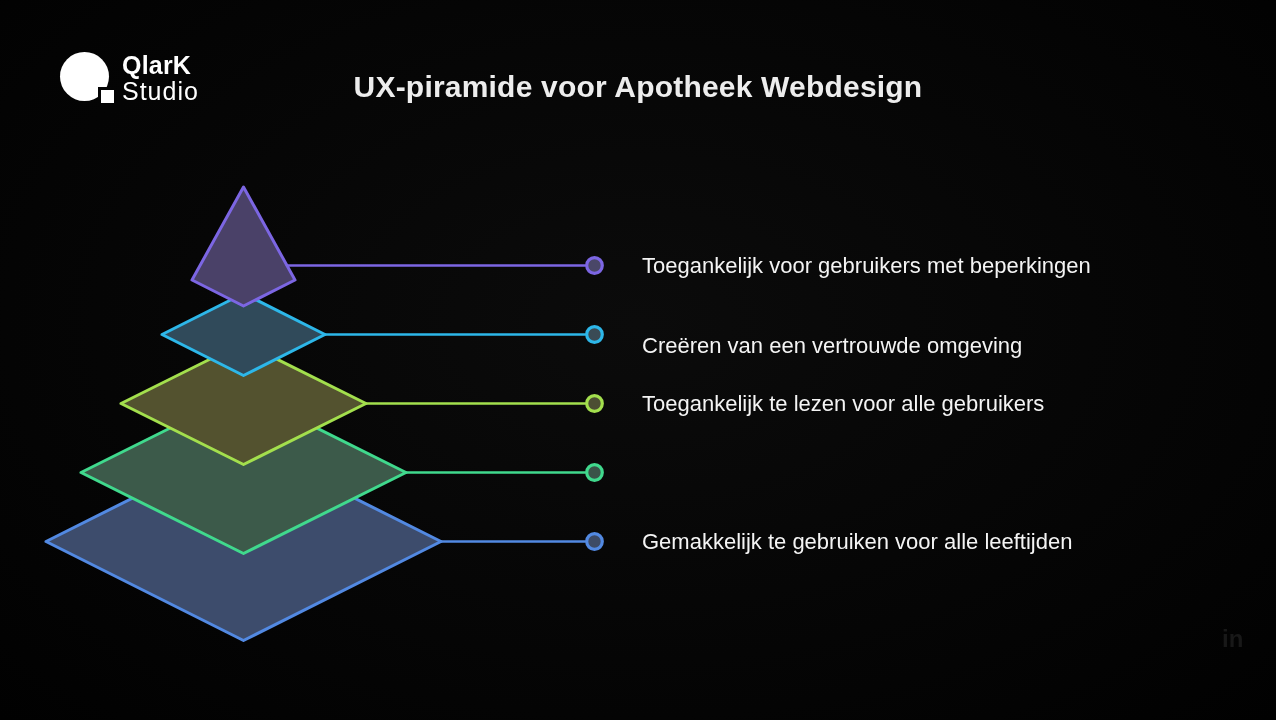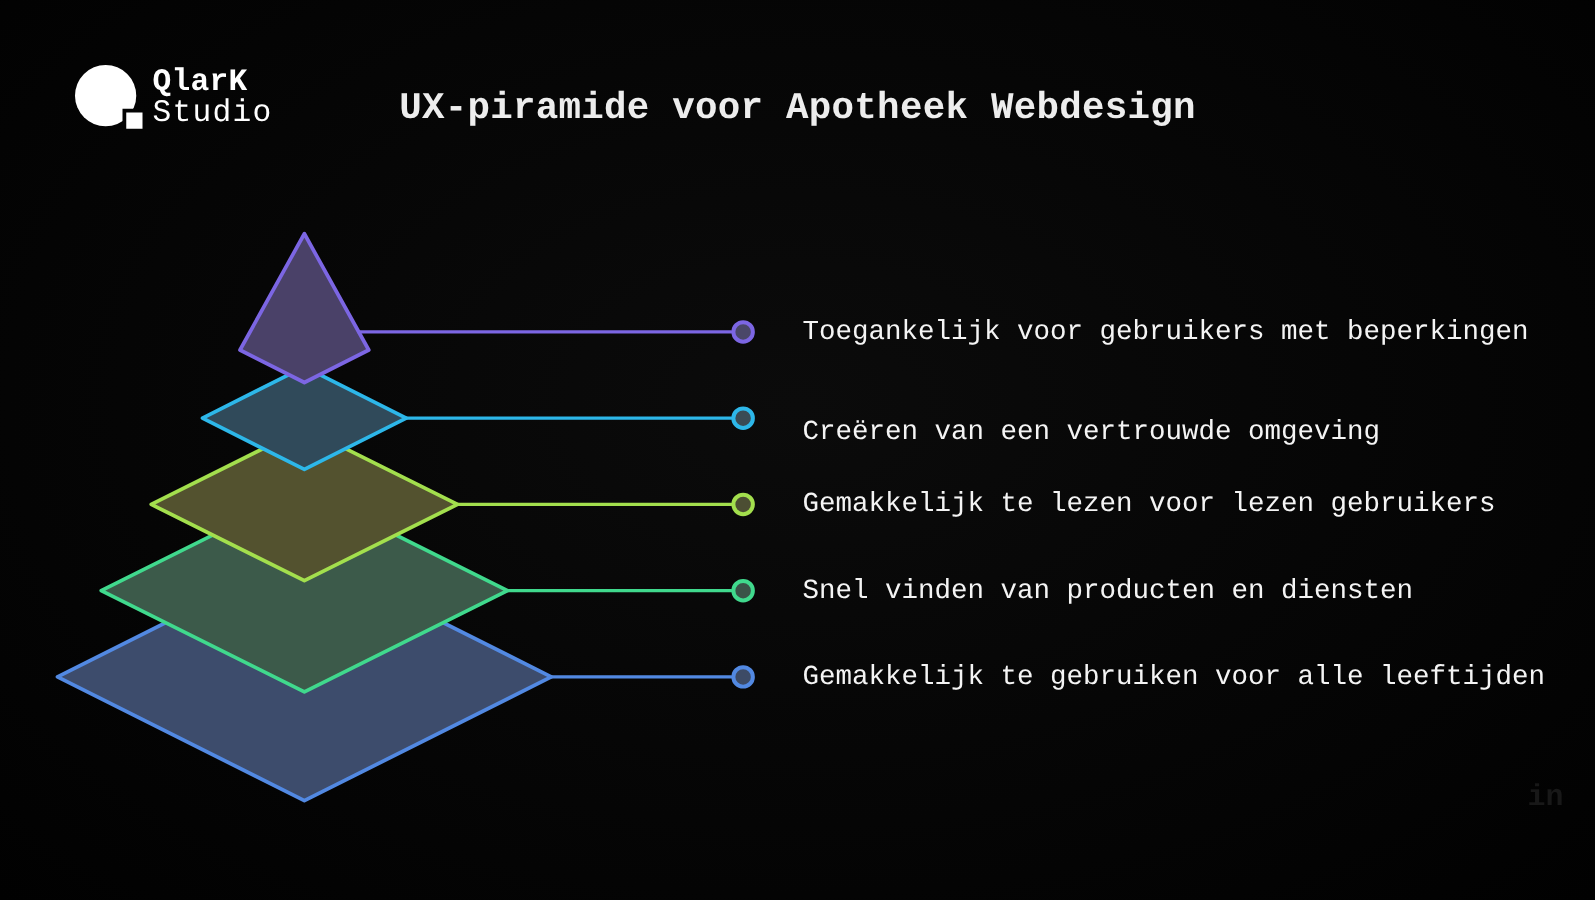--- a/index.html
+++ b/index.html
@@ -1,21 +1,21 @@
 <!DOCTYPE html>
 <html><head>
 <meta charset="utf-8">
 <style>
   html,body{margin:0;padding:0;background:#000;}
   .slide{
     position:relative;
     width:1276px;height:720px;
     background:radial-gradient(ellipse at 50% 45%, #0b0b0b 0%, #050505 60%, #010101 100%);
     overflow:hidden;
-    font-family:Liberation Mono, monospace;
+    font-family:Liberation Sans, sans-serif;
   }
   
   .logo{position:absolute;left:60px;top:52px;}
   .logo-circle{
     position:absolute;left:0;top:0;
     width:49px;height:49px;border-radius:50%;
     background:#ffffff;
   }
   .logo-square{
     position:absolute;left:41px;top:38px;
@@ -74,19 +74,18 @@
       <line x1="366" y1="403.5" x2="585" y2="403.5" stroke="#a3df4d" stroke-width="2.6" stroke-linecap="round"></line>
       <circle cx="594.5" cy="403.5" r="7.8" fill="#4c4e33" stroke="#a3df4d" stroke-width="3.2"></circle>
       <line x1="406" y1="472.5" x2="585" y2="472.5" stroke="#40d98d" stroke-width="2.6" stroke-linecap="round"></line>
       <circle cx="594.5" cy="472.5" r="7.8" fill="#3a5348" stroke="#40d98d" stroke-width="3.2"></circle>
       <line x1="441" y1="541.5" x2="585" y2="541.5" stroke="#5289e2" stroke-width="2.6" stroke-linecap="round"></line>
       <circle cx="594.5" cy="541.5" r="7.8" fill="#3d4b66" stroke="#5289e2" stroke-width="3.2"></circle>
     </svg>
 
   <div class="level-label" style="top: 251.5px; left: 642px; text-align: right;">Toegankelijk voor gebruikers met beperkingen</div>
   <div class="level-label" style="top: 332px; left: 642px;">Creëren van een vertrouwde omgeving</div>
-  <div class="level-label" style="top: 389.5px; left: 642px;">Gemakkelijk te lezen voor lezen gebruikers</div>
-  <div class="level-label" style="top: 458.5px; left: 642px;">Snel vinden van producten en diensten</div>
+  <div class="level-label" style="top: 389.5px; left: 642px;">Toegankelijk te lezen voor alle gebruikers</div>
   <div class="level-label" style="top: 527.5px; left: 642px;">Gemakkelijk te gebruiken voor alle leeftijden</div>
 
   <div class="watermark">in</div>
 
 </div>
 
 </body></html>

